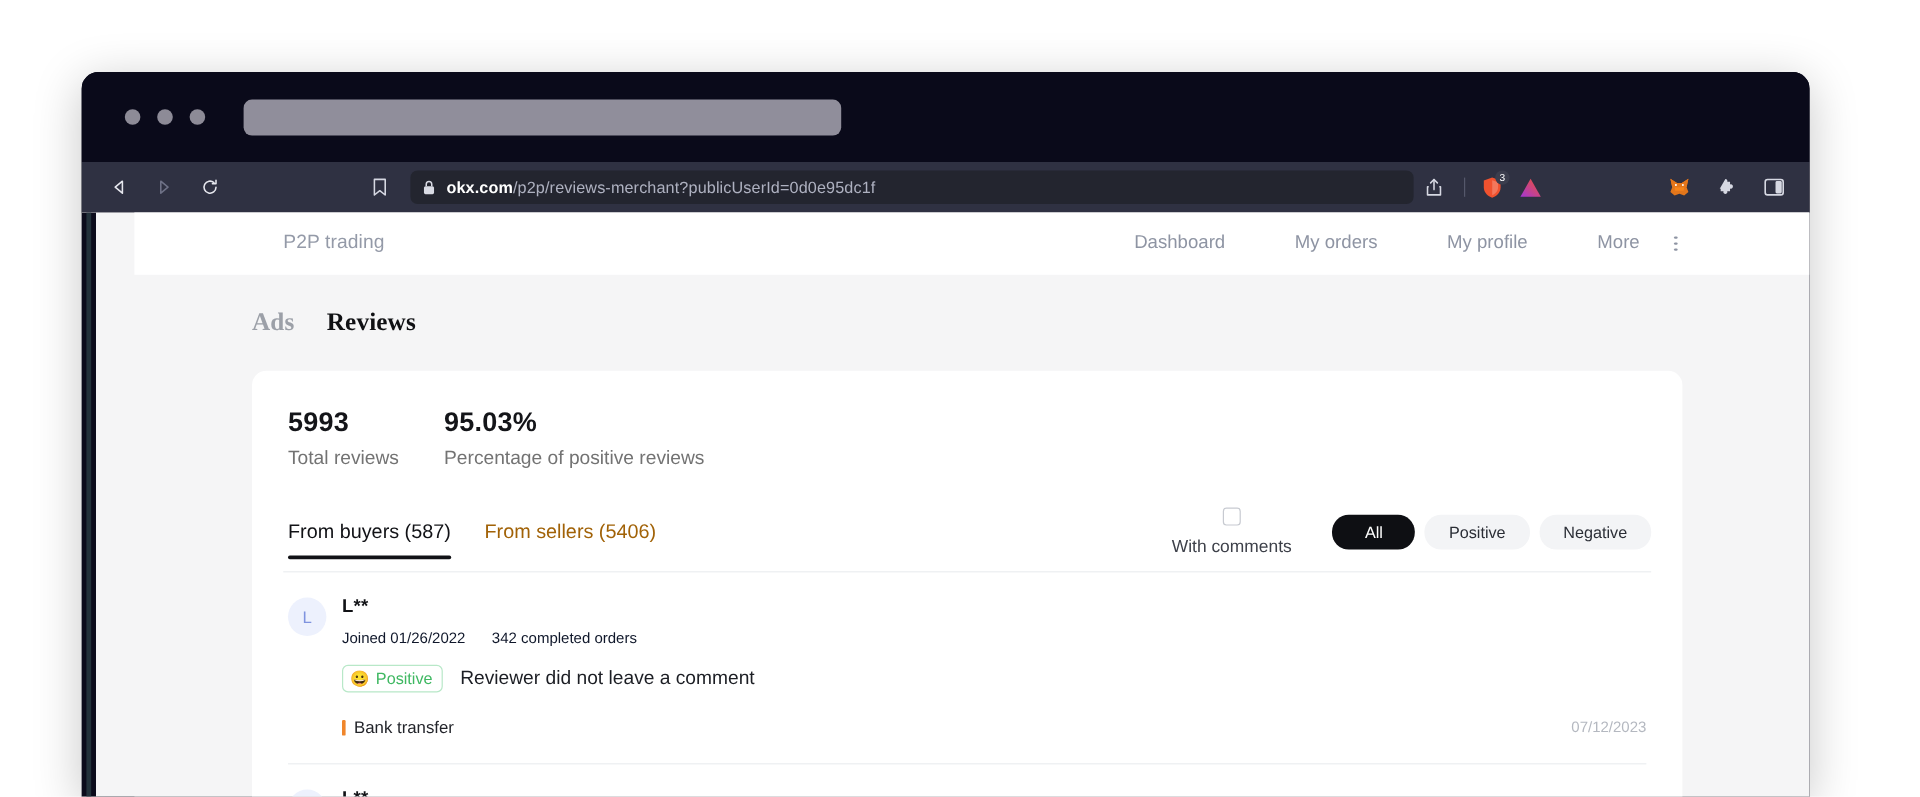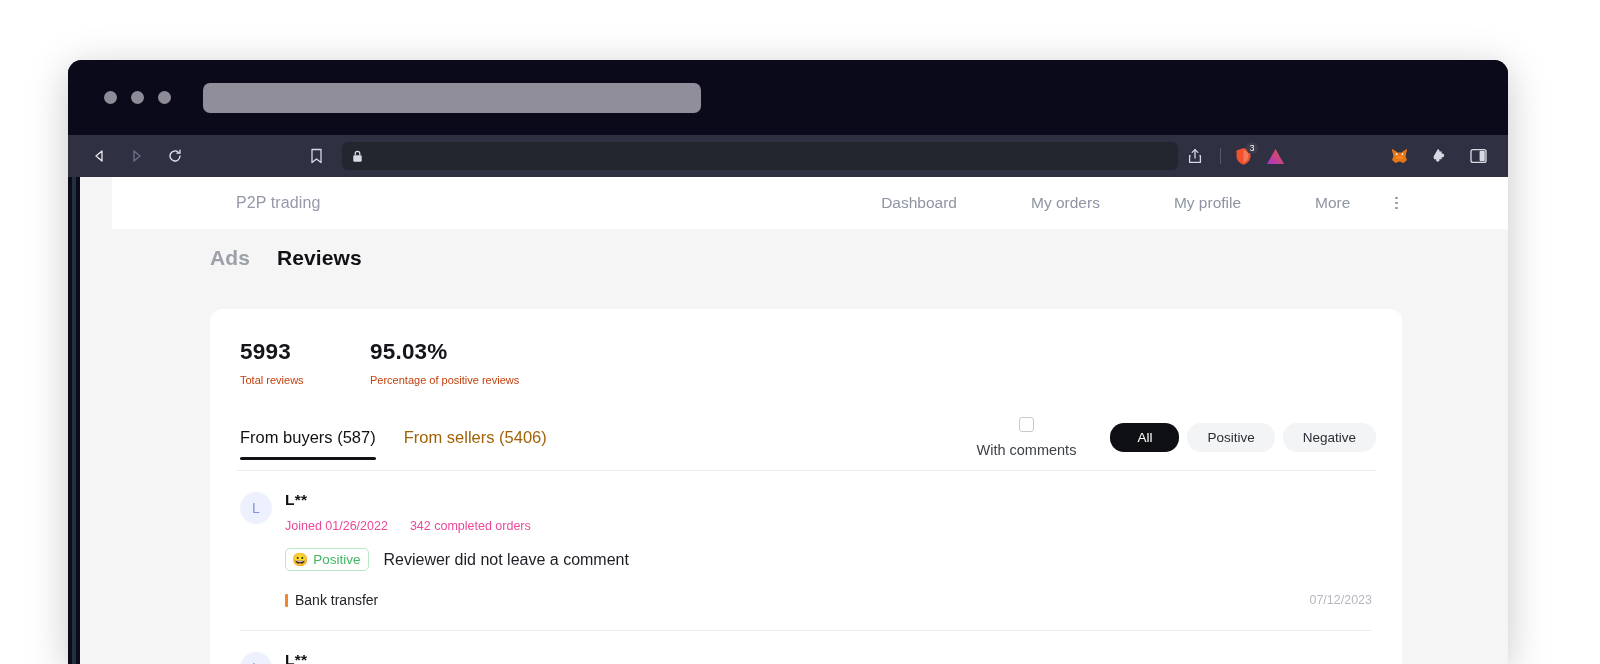--- a/index.html
+++ b/index.html
@@ -142,42 +142,43 @@
   }
   .brand {
     font-size: 16px;
     color: #949aa8;
     letter-spacing: .1px;
   }
   .sitenav-right {
     margin-left: auto;
     display: flex;
     align-items: center;
-    gap: 16px;
+    gap: 0;
   }
   .navlink {
     font-size: 15.5px;
     color: #8e94a3;
     padding: 0 29px;
     white-space: nowrap;
   }
   .navlink:last-of-type { padding-right: 8px; }
   .kebab {
     display: flex; flex-direction: column; gap: 2.5px;
     padding-right: 4px;
   }
   .kebab i { width: 2.6px; height: 2.6px; border-radius: 50%; background: #8e94a3; display:block; }
 
   
   .subtabs {
     display: flex;
-    align-items: flex-start;
+    align-items: flex-end;
     gap: 27px;
     padding: 17px 0 0 98px;
     height: 52px;
+    font-family: Liberation Serif, serif;
   }
   .subtab {
     font-size: 21px;
     font-weight: 700;
     color: #9ca0a8;
     letter-spacing: .1px;
   }
   .subtab.active { color: #101114; }
 
   
@@ -192,22 +193,22 @@
   .stat { }
   .stat:first-child { width: 130px; }
   .stat-value {
     font-size: 22.5px;
     font-weight: 700;
     color: #141519;
     letter-spacing: .2px;
   }
   .stat-label {
     margin-top: 9px;
-    font-size: 11px;
-    color: #c2410c;
+    font-size: 16px;
+    color: #737373;
   }
 
   
   .tabrow {
     display: flex;
     align-items: center;
     margin-top: 31px;
     padding-left: 4px;
     position: relative;
     text-align: center;
@@ -263,21 +264,21 @@
     width: 32px; height: 32px;
     border-radius: 50%;
     background: #edf1fd;
     color: #7f93df;
     font-size: 14px;
     display: flex; align-items: center; justify-content: center;
     flex: 0 0 32px;
     margin-top: 1px;
   }
   .rev-name { font-size: 15.5px; font-weight: 700; color: #111216; letter-spacing: .2px; }
-  .rev-meta { margin-top: 10px; font-size: 12.5px; color: #ec4899; display: flex; gap: 22px; }
+  .rev-meta { margin-top: 10px; font-size: 12.5px; color: #0f172a; display: flex; gap: 22px; }
   .rev-body { margin-left: 45px; margin-top: 15px; display: flex; align-items: center; gap: 14px; }
   .badge-pos {
     display: inline-flex; align-items: center; gap: 5px;
     border: 1px solid #b8e8c8;
     border-radius: 5px;
     padding: 3px 8px 3px 6px;
     color: #3fb862;
     font-size: 13.5px;
     background: #fff;
   }
@@ -335,20 +336,21 @@
           </svg>
       </span>
 
       <div class="urlbar">
         <span class="lock">
           <svg width="11" height="13" viewBox="0 0 11 13">
               <rect x="1.3" y="5.2" width="8.4" height="6.6" rx="1.3" fill="currentColor"></rect>
               <path d="M3.2 5.2V3.6a2.3 2.3 0 0 1 4.6 0v1.6" fill="none" stroke="currentColor" stroke-width="1.25"></path>
             </svg>
         </span>
+        <span class="urltext"><b>okx.com</b><span>/p2p/reviews-merchant?publicUserId=0d0e95dc1f</span></span>
       </div>
 
       <div class="tool-right">
         <span class="share-icon">
           <svg width="14" height="16" viewBox="0 0 14 16">
               <path d="M7 1.6 V10" stroke="currentColor" stroke-width="1.3" fill="none" stroke-linecap="round"></path>
               <path d="M4.2 4.4 L7 1.6 L9.8 4.4" stroke="currentColor" stroke-width="1.3" fill="none" stroke-linecap="round" stroke-linejoin="round"></path>
               <path d="M2.6 7.6 H1.6 V14.4 H12.4 V7.6 H11.4" stroke="currentColor" stroke-width="1.3" fill="none" stroke-linejoin="round"></path>
             </svg>
         </span>

